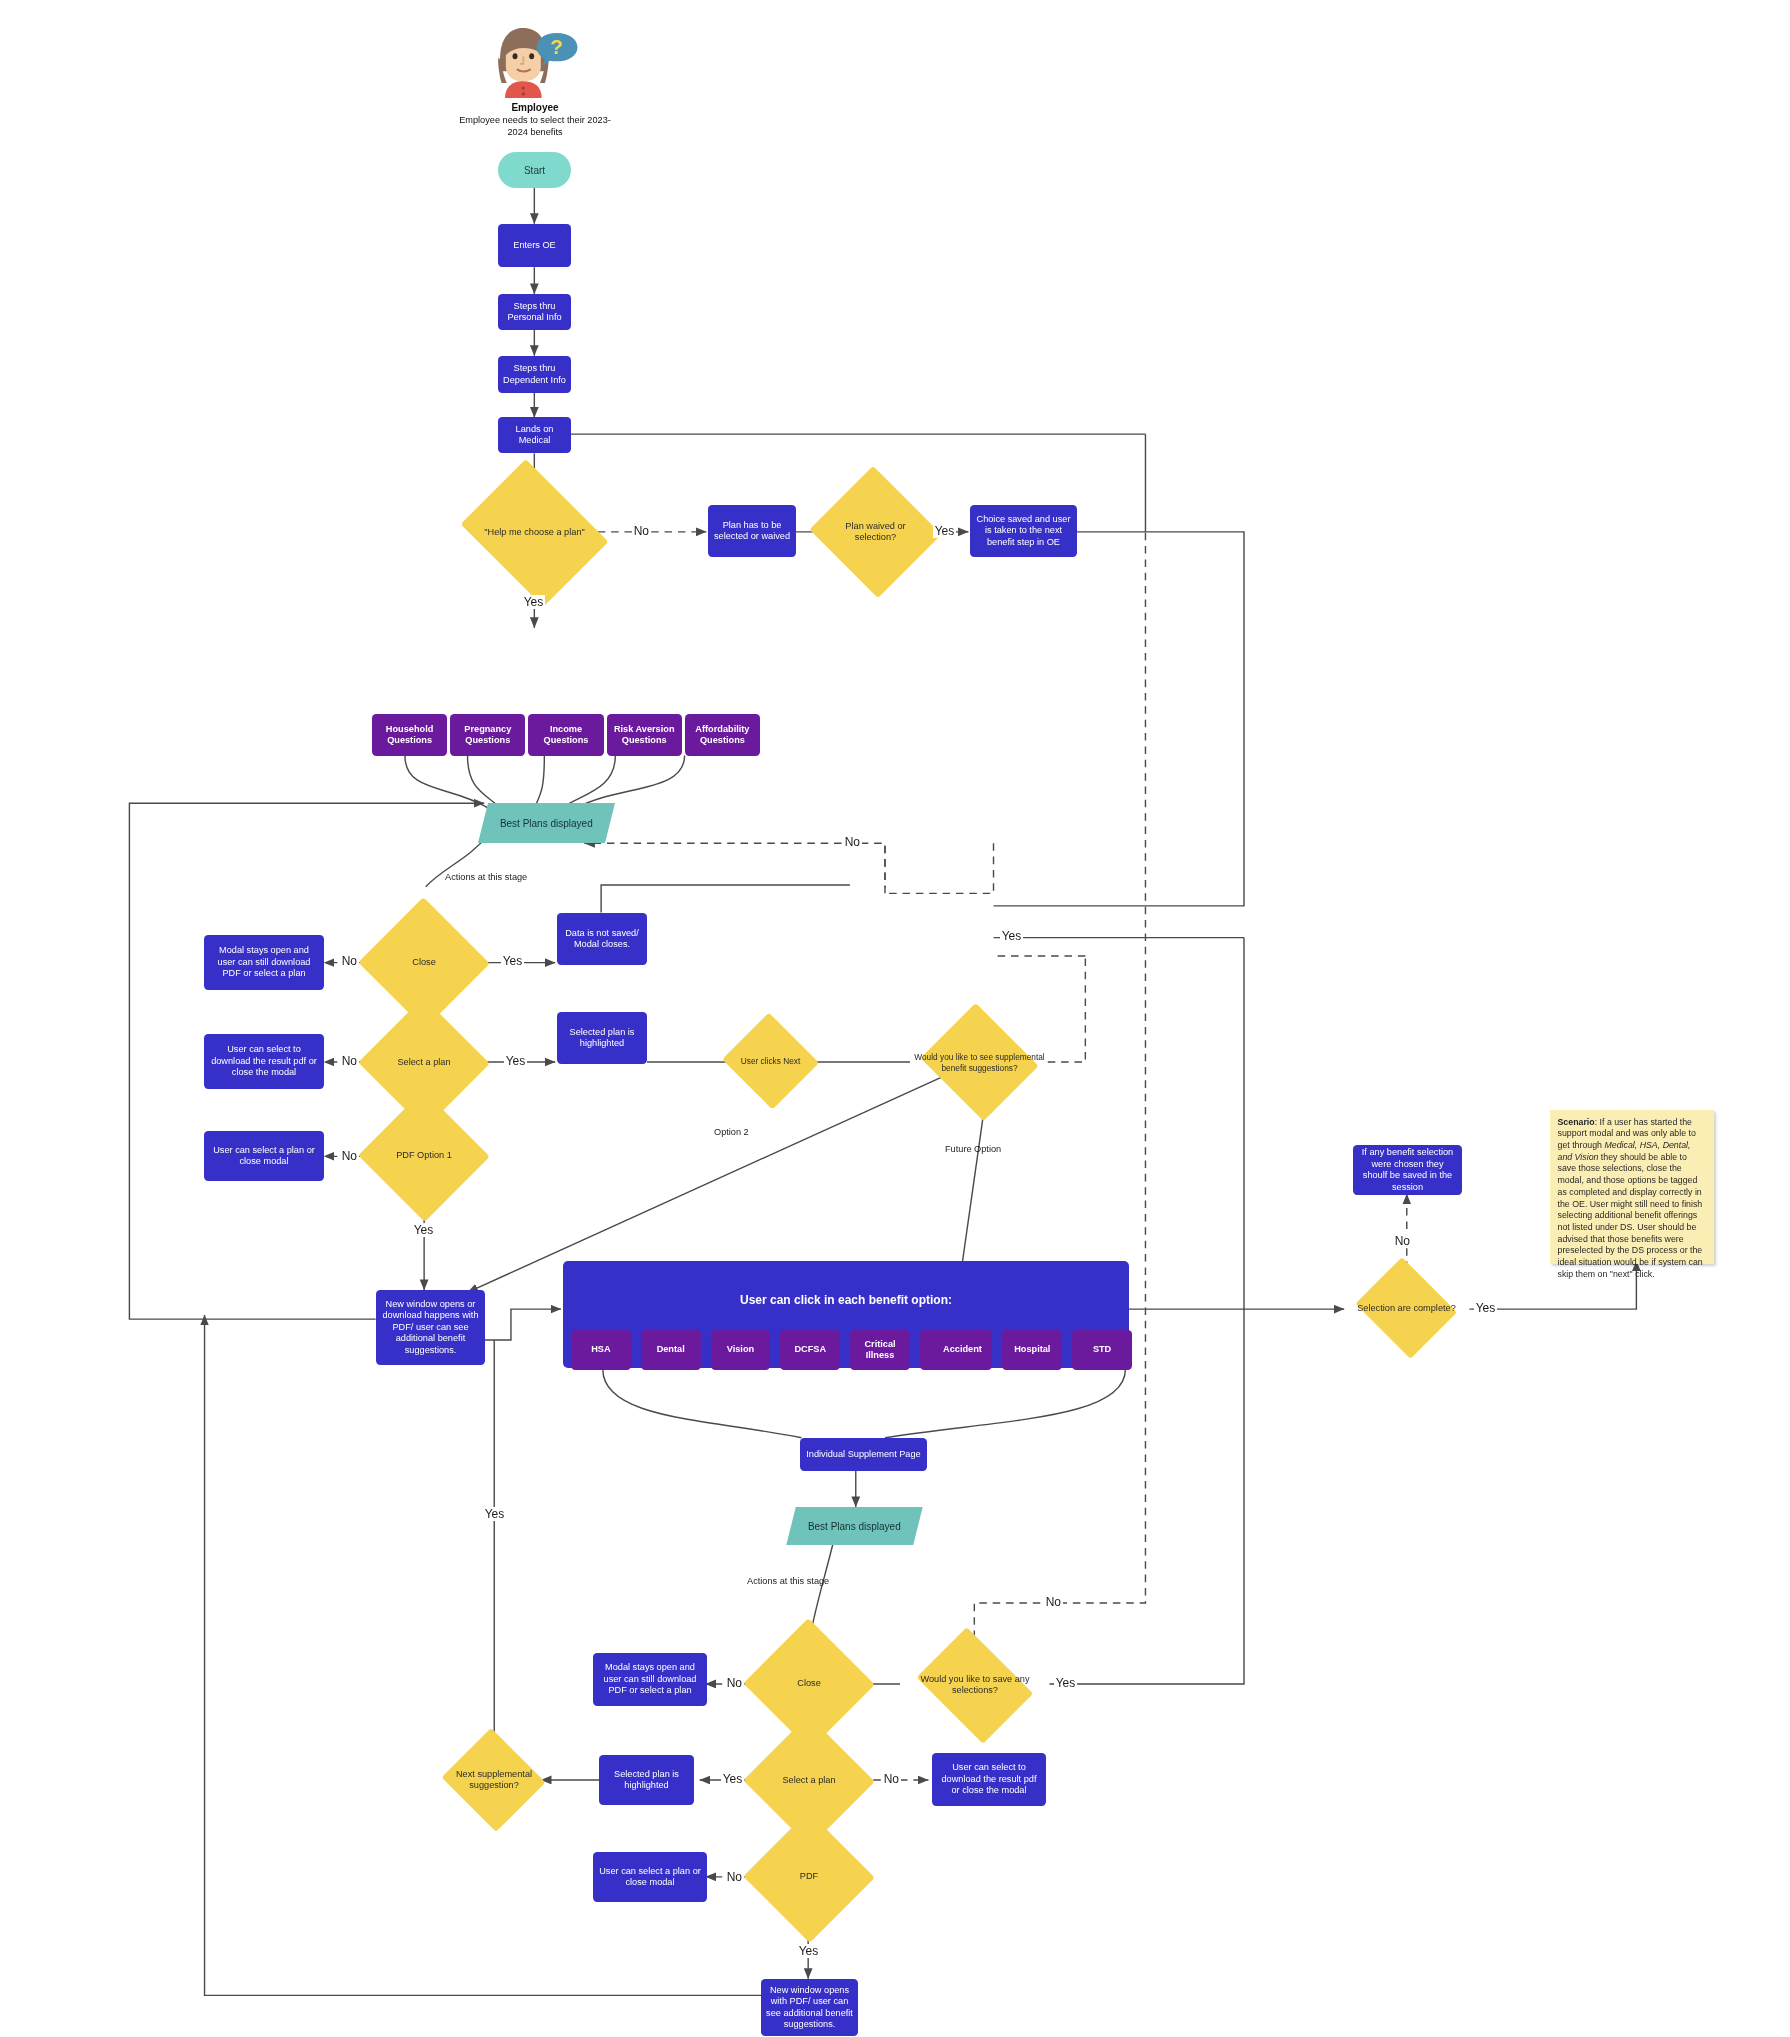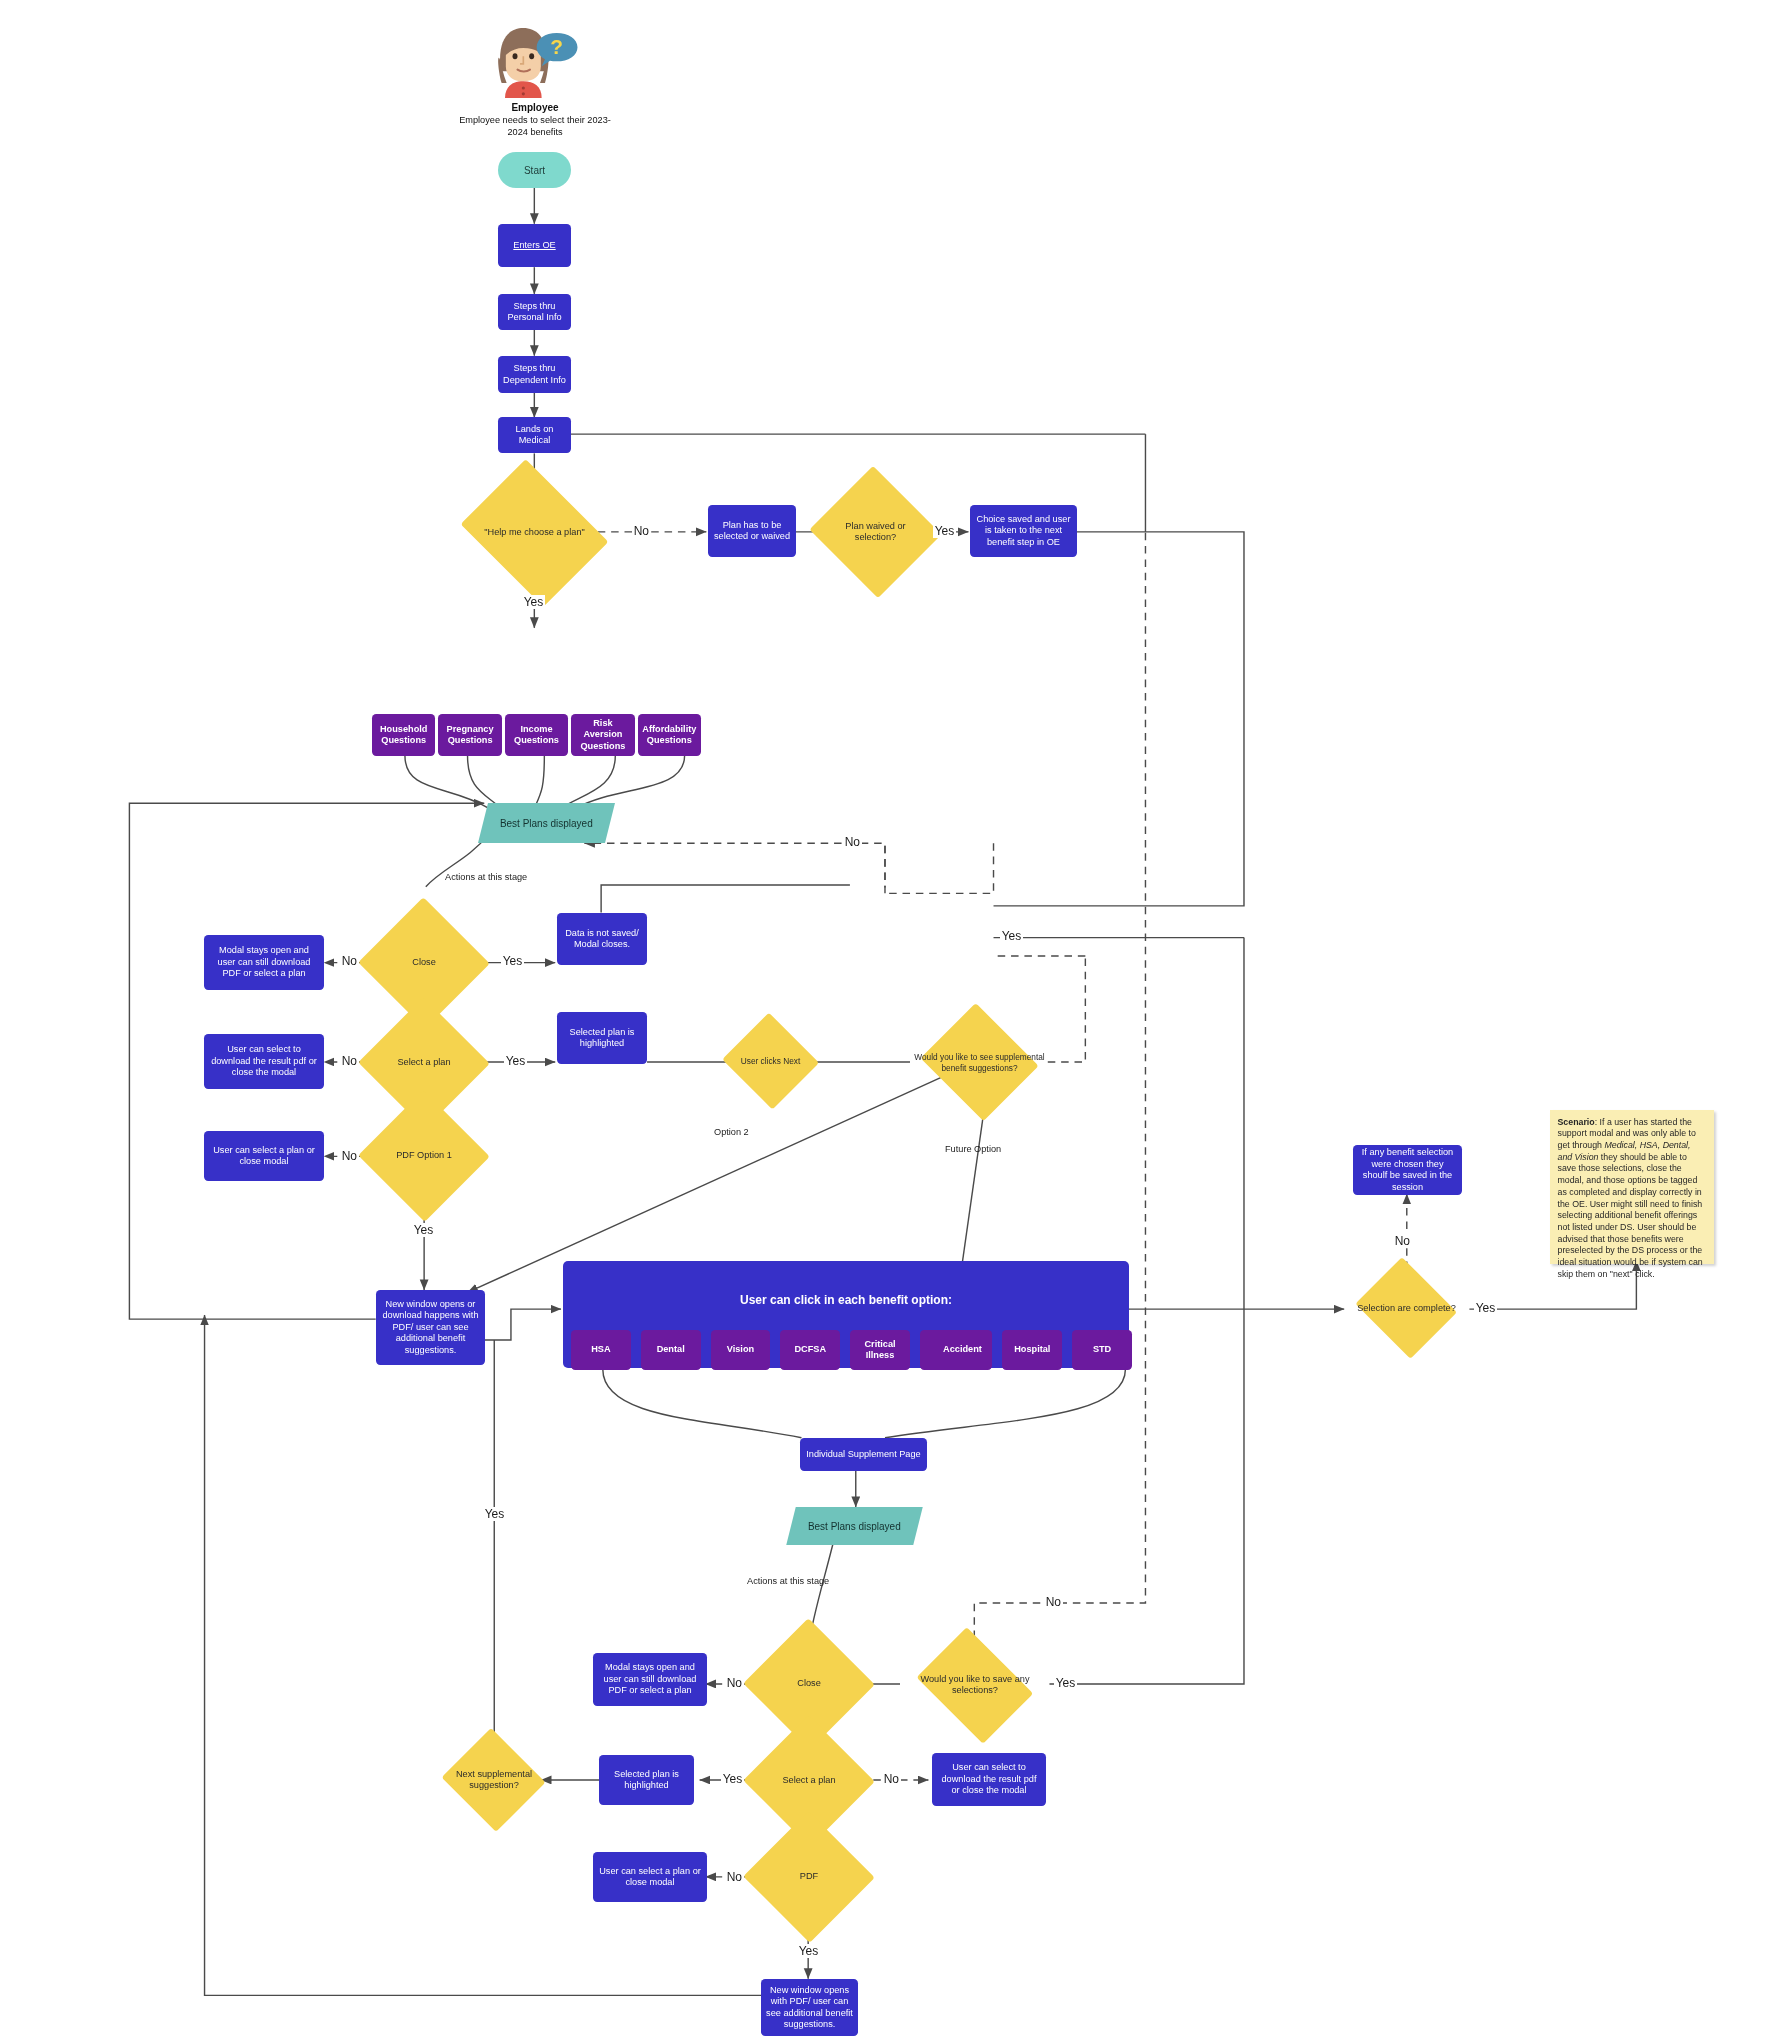--- a/index.html
+++ b/index.html
@@ -203,21 +203,21 @@
       <path d="M82,12 C96,12 107,19 107,29 C107,39 96,46 82,46 C79,46 76,45.7 74,45.2 L64,52 L68,43.5 C62,40 58,35 58,29 C58,19 68,12 82,12 Z" fill="#4b90b5"></path>
       <text x="82" y="37" font-family="Liberation Sans, sans-serif" font-size="25" font-weight="bold" fill="#f7d64a" text-anchor="middle">?</text>
     </svg>
     <div class="pname">Employee</div>
     <div class="pdesc">Employee needs to select their 2023-2024 benefits</div>
   </div>
 
   <div class="node term" style="left:498px; top:152px; width:73px; height:36px;">
     <span>Start</span>
   </div>
-  <div class="node proc" style="left:498px; top:224px; width:73px; height:43px;text-decoration:underline;">
+  <div class="node proc" style="left:498px; top:224px; width:73px; height:43px;">
     <span>Enters OE</span>
   </div>
   <div class="node proc" style="left:498px; top:294px; width:73px; height:36px;">
     <span>Steps thru Personal Info</span>
   </div>
   <div class="node proc" style="left:498px; top:356px; width:73px; height:37px;">
     <span>Steps thru Dependent Info</span>
   </div>
   <div class="node proc" style="left:498px; top:417px; width:73px; height:36px;">
     <span>Lands on Medical</span>
@@ -237,21 +237,21 @@
   <div class="node dia" style="left:827px; top:487px; width:97px; height:90px;">
     <div class="dshape"></div>
     <div class="dtext">Plan waived or selection?</div>
   </div>
   <div class="elabel" style="left:933px; top:524px;">Yes</div>
 
   <div class="node proc" style="left:970px; top:505px; width:107px; height:52px;">
     <span>Choice saved and user is taken to the next benefit step in OE</span>
   </div>
 
-  <div style="position:absolute; left:372px; top:714px; width:329px; height:42px; display:flex; gap:3px;border-radius:19px;">
+  <div style="position:absolute; left:372px; top:714px; width:388px; height:42px; display:flex; gap:3px;border-radius:19px;">
     <div class="node tab" style="position:relative; flex:1; height:42px;">
       <span>Household Questions</span>
     </div>
     <div class="node tab" style="position:relative; flex:1; height:42px;">
       <span>Pregnancy Questions</span>
     </div>
     <div class="node tab" style="position:relative; flex:1; height:42px;">
       <span>Income Questions</span>
     </div>
     <div class="node tab" style="position:relative; flex:1; height:42px;">

